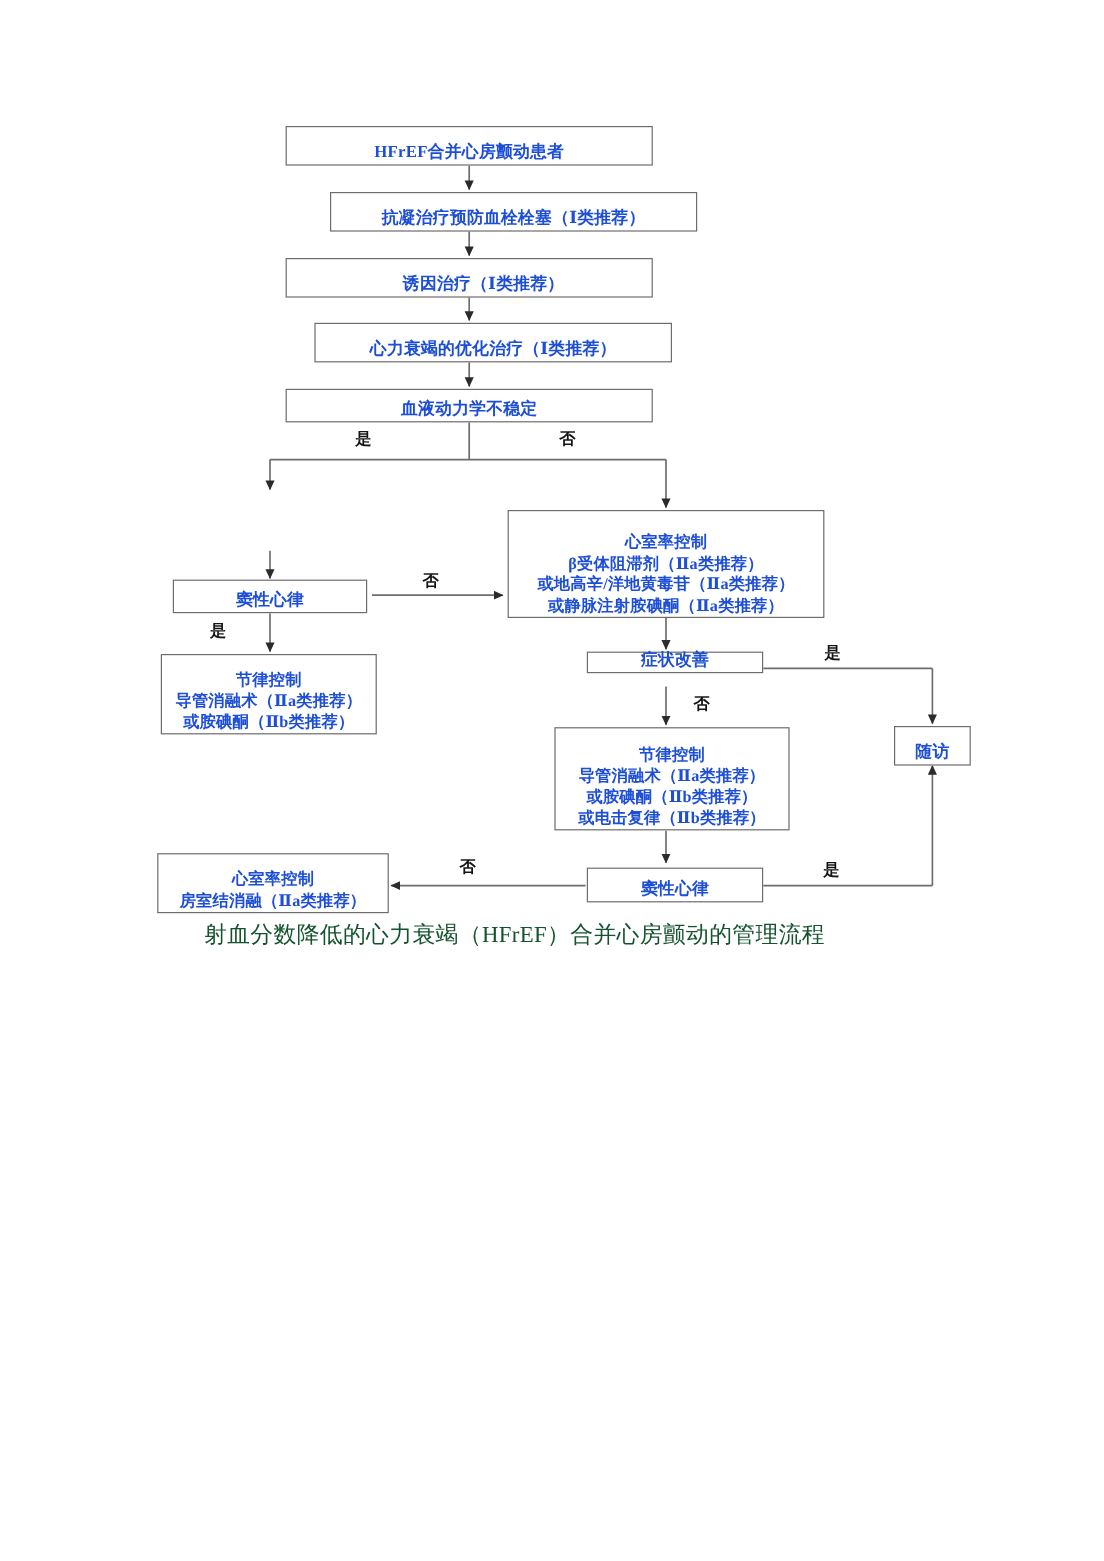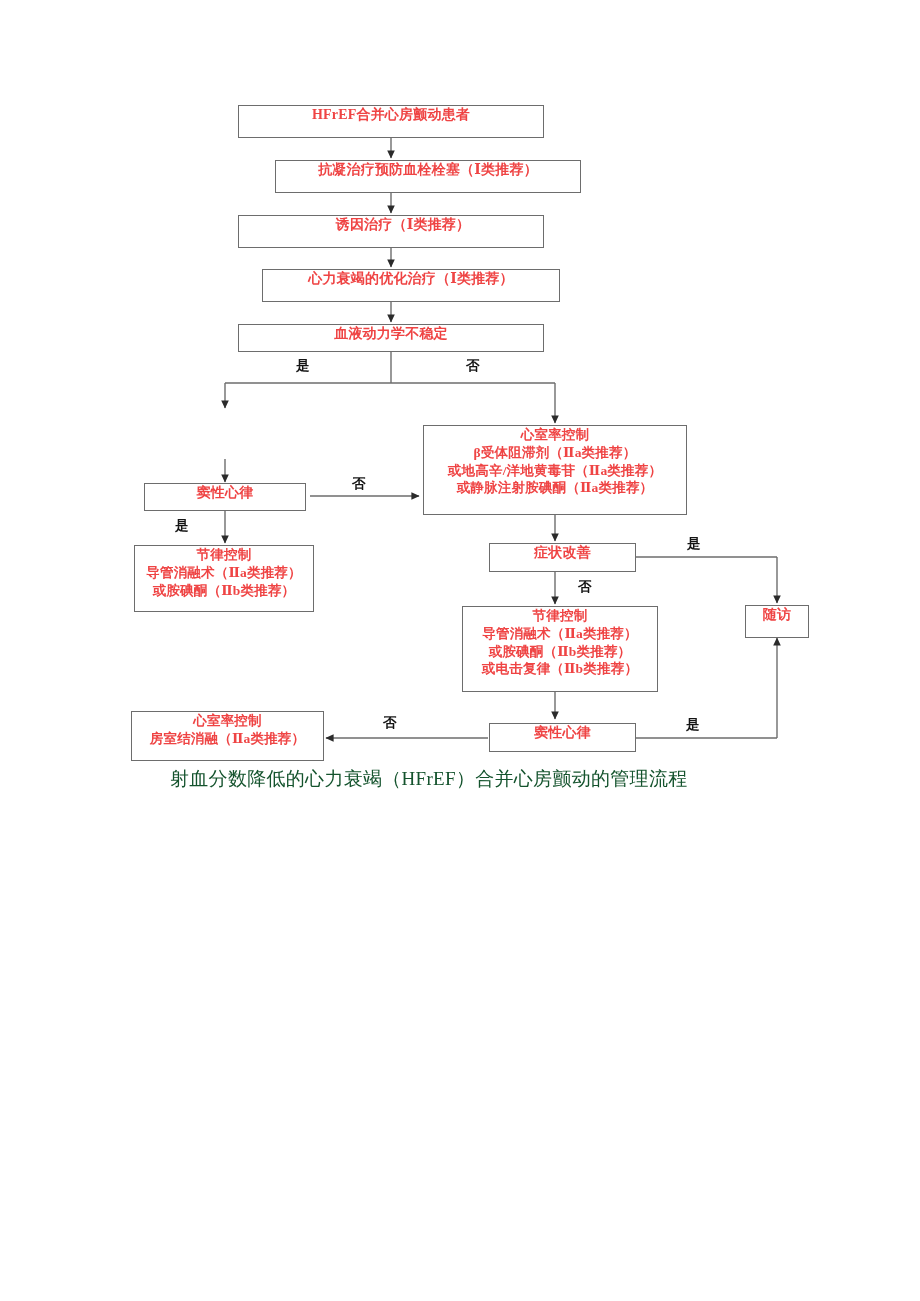--- a/index.html
+++ b/index.html
@@ -31,24 +31,24 @@
     pointer-events: none;
   }
   .node {
     position: absolute;
     box-sizing: border-box;
     border: 1.4px solid #6d6d6d;
     background: #ffffff;
     display: flex;
     flex-direction: column;
     align-items: center;
-    justify-content: flex-start;
+    justify-content: flex-end;
     text-align: center;
     font-weight: 700;
-    color: #ef4444;
+    color: #1d4ed8;
     letter-spacing: 0.2px;
     line-height: 1.32;
     z-index: 2;
   }
   .node .ln {
     display: block;
     white-space: nowrap;
   }
   .edge-label {
     position: absolute;
@@ -145,21 +145,21 @@
     <span class="ln">或胺碘酮（Ⅱb类推荐）</span>
   </div>
 
   <div class="node" style="left:423px; top:425px; width:264px; height:90px; font-size:13.5px;">
     <span class="ln">心室率控制</span>
     <span class="ln">β受体阻滞剂（Ⅱa类推荐）</span>
     <span class="ln">或地高辛/洋地黄毒苷（Ⅱa类推荐）</span>
     <span class="ln">或静脉注射胺碘酮（Ⅱa类推荐）</span>
   </div>
 
-  <div class="node" style="left:489px; top:543px; width:147px; height:29px; font-size:14px;">
+  <div class="node" style="left:489px; top:543px; width:147px; height:18px; font-size:14px;">
     <span class="ln">症状改善</span>
   </div>
 
   <div class="node" style="left:462px; top:606px; width:196px; height:86px; font-size:13.5px;">
     <span class="ln">节律控制</span>
     <span class="ln">导管消融术（Ⅱa类推荐）</span>
     <span class="ln">或胺碘酮（Ⅱb类推荐）</span>
     <span class="ln">或电击复律（Ⅱb类推荐）</span>
   </div>
 

